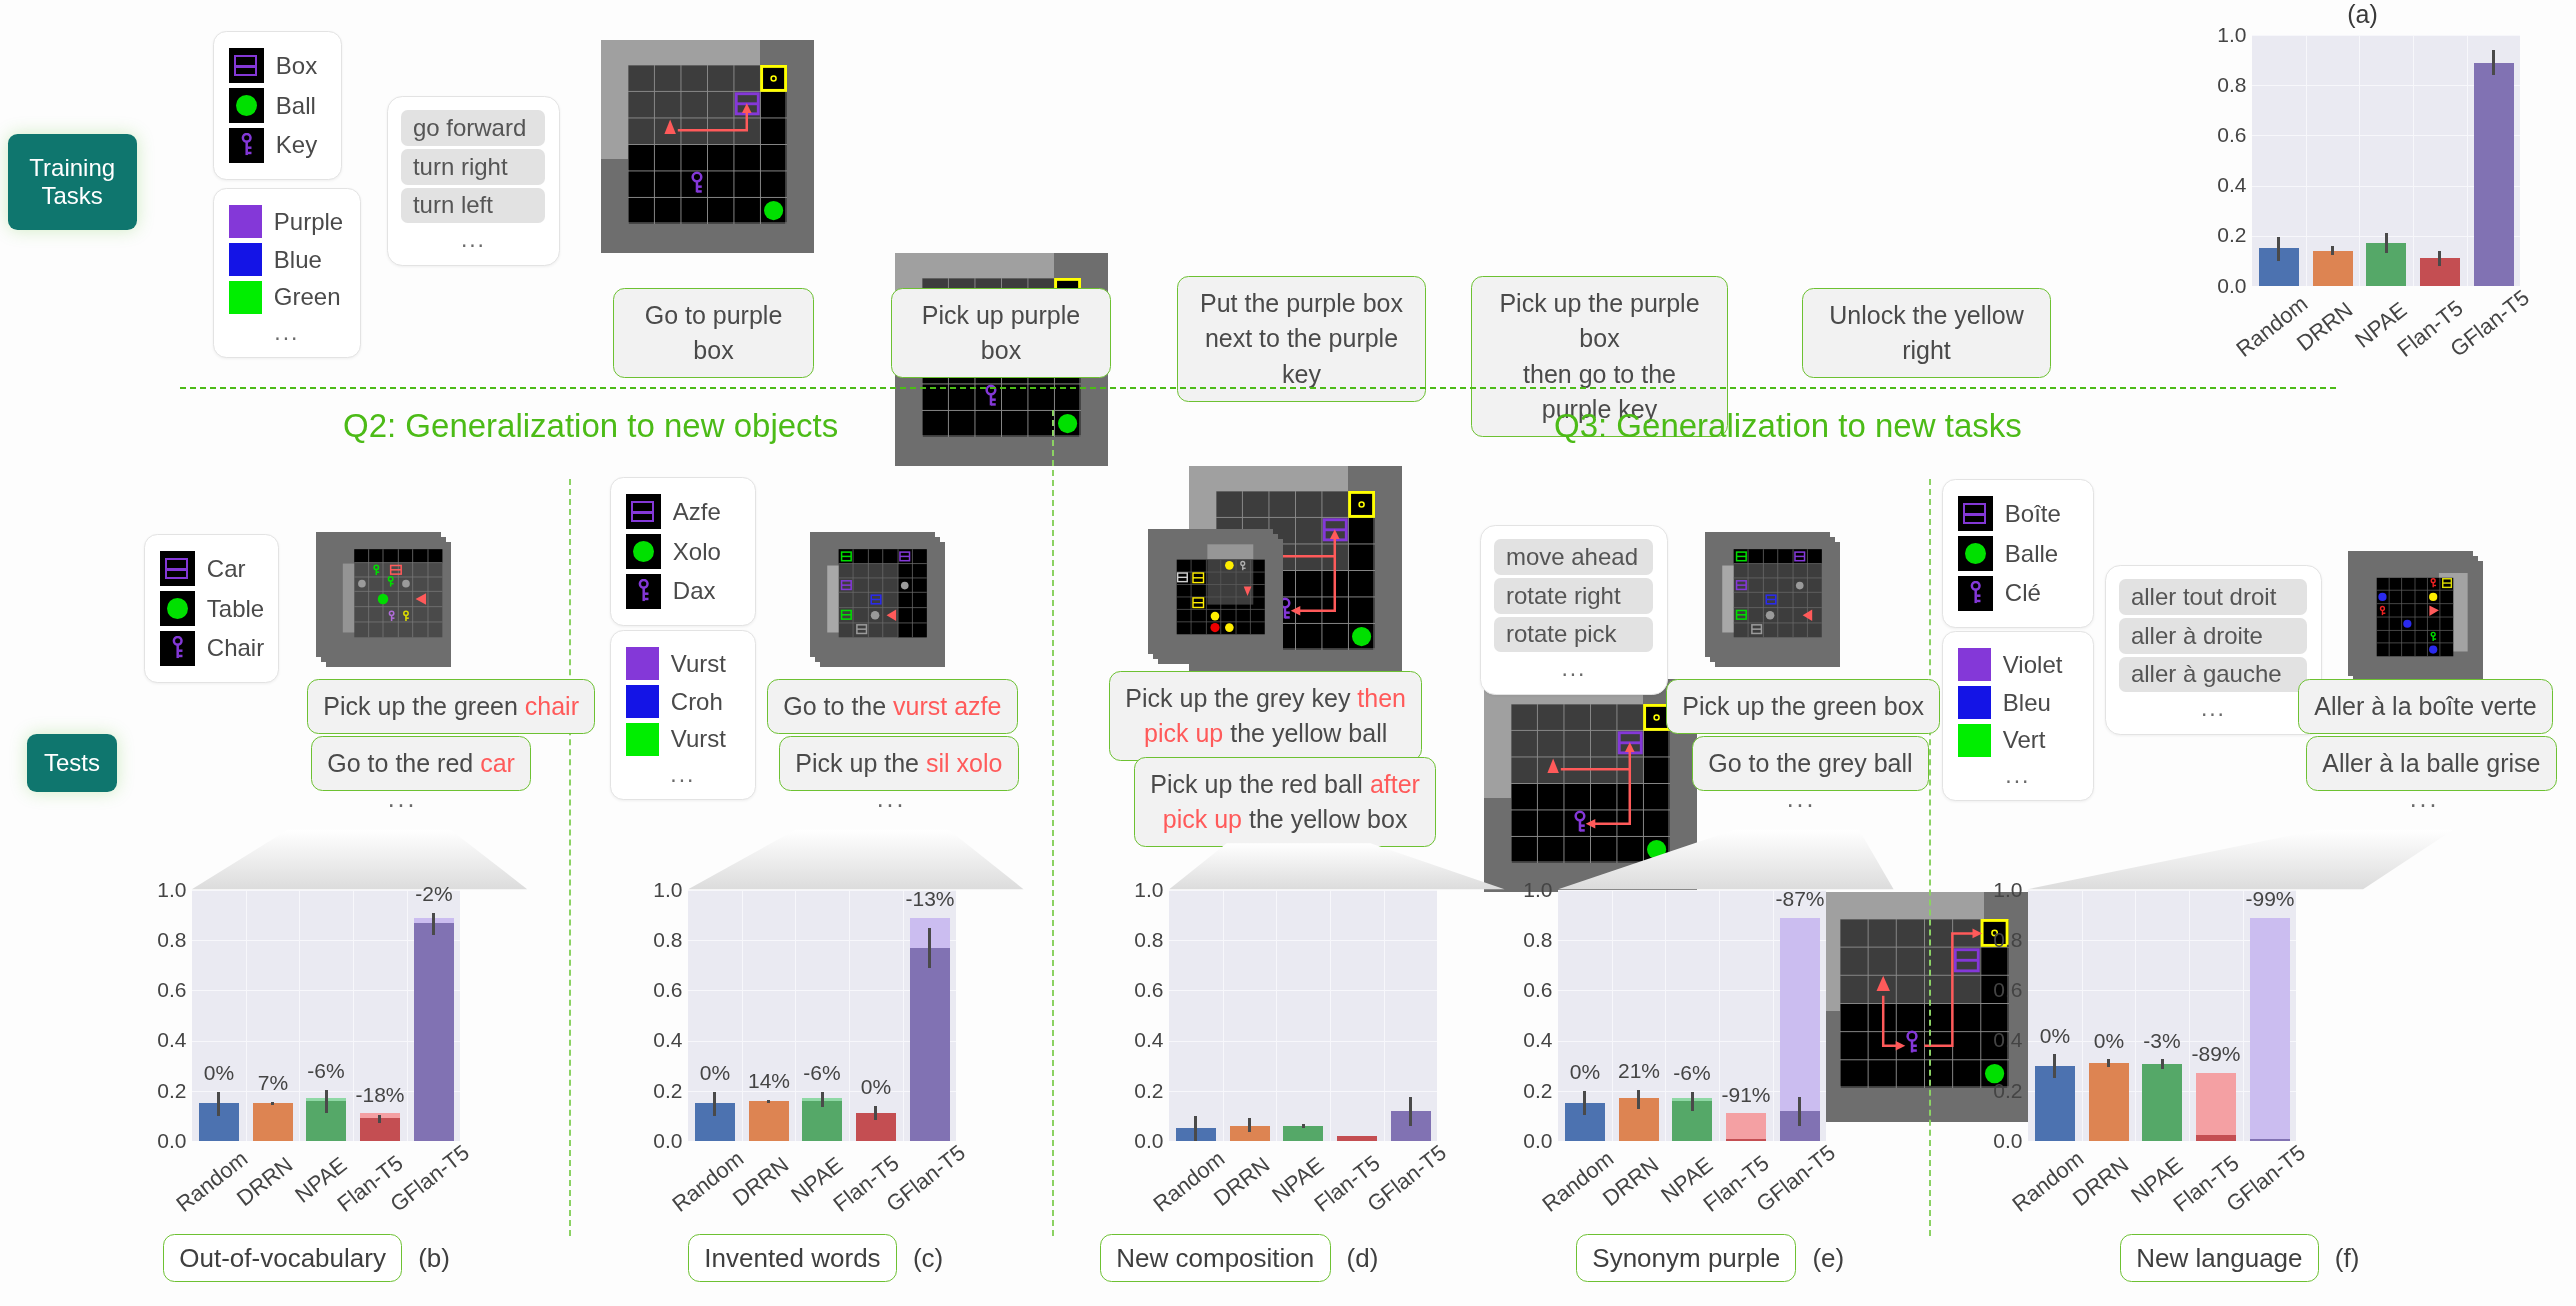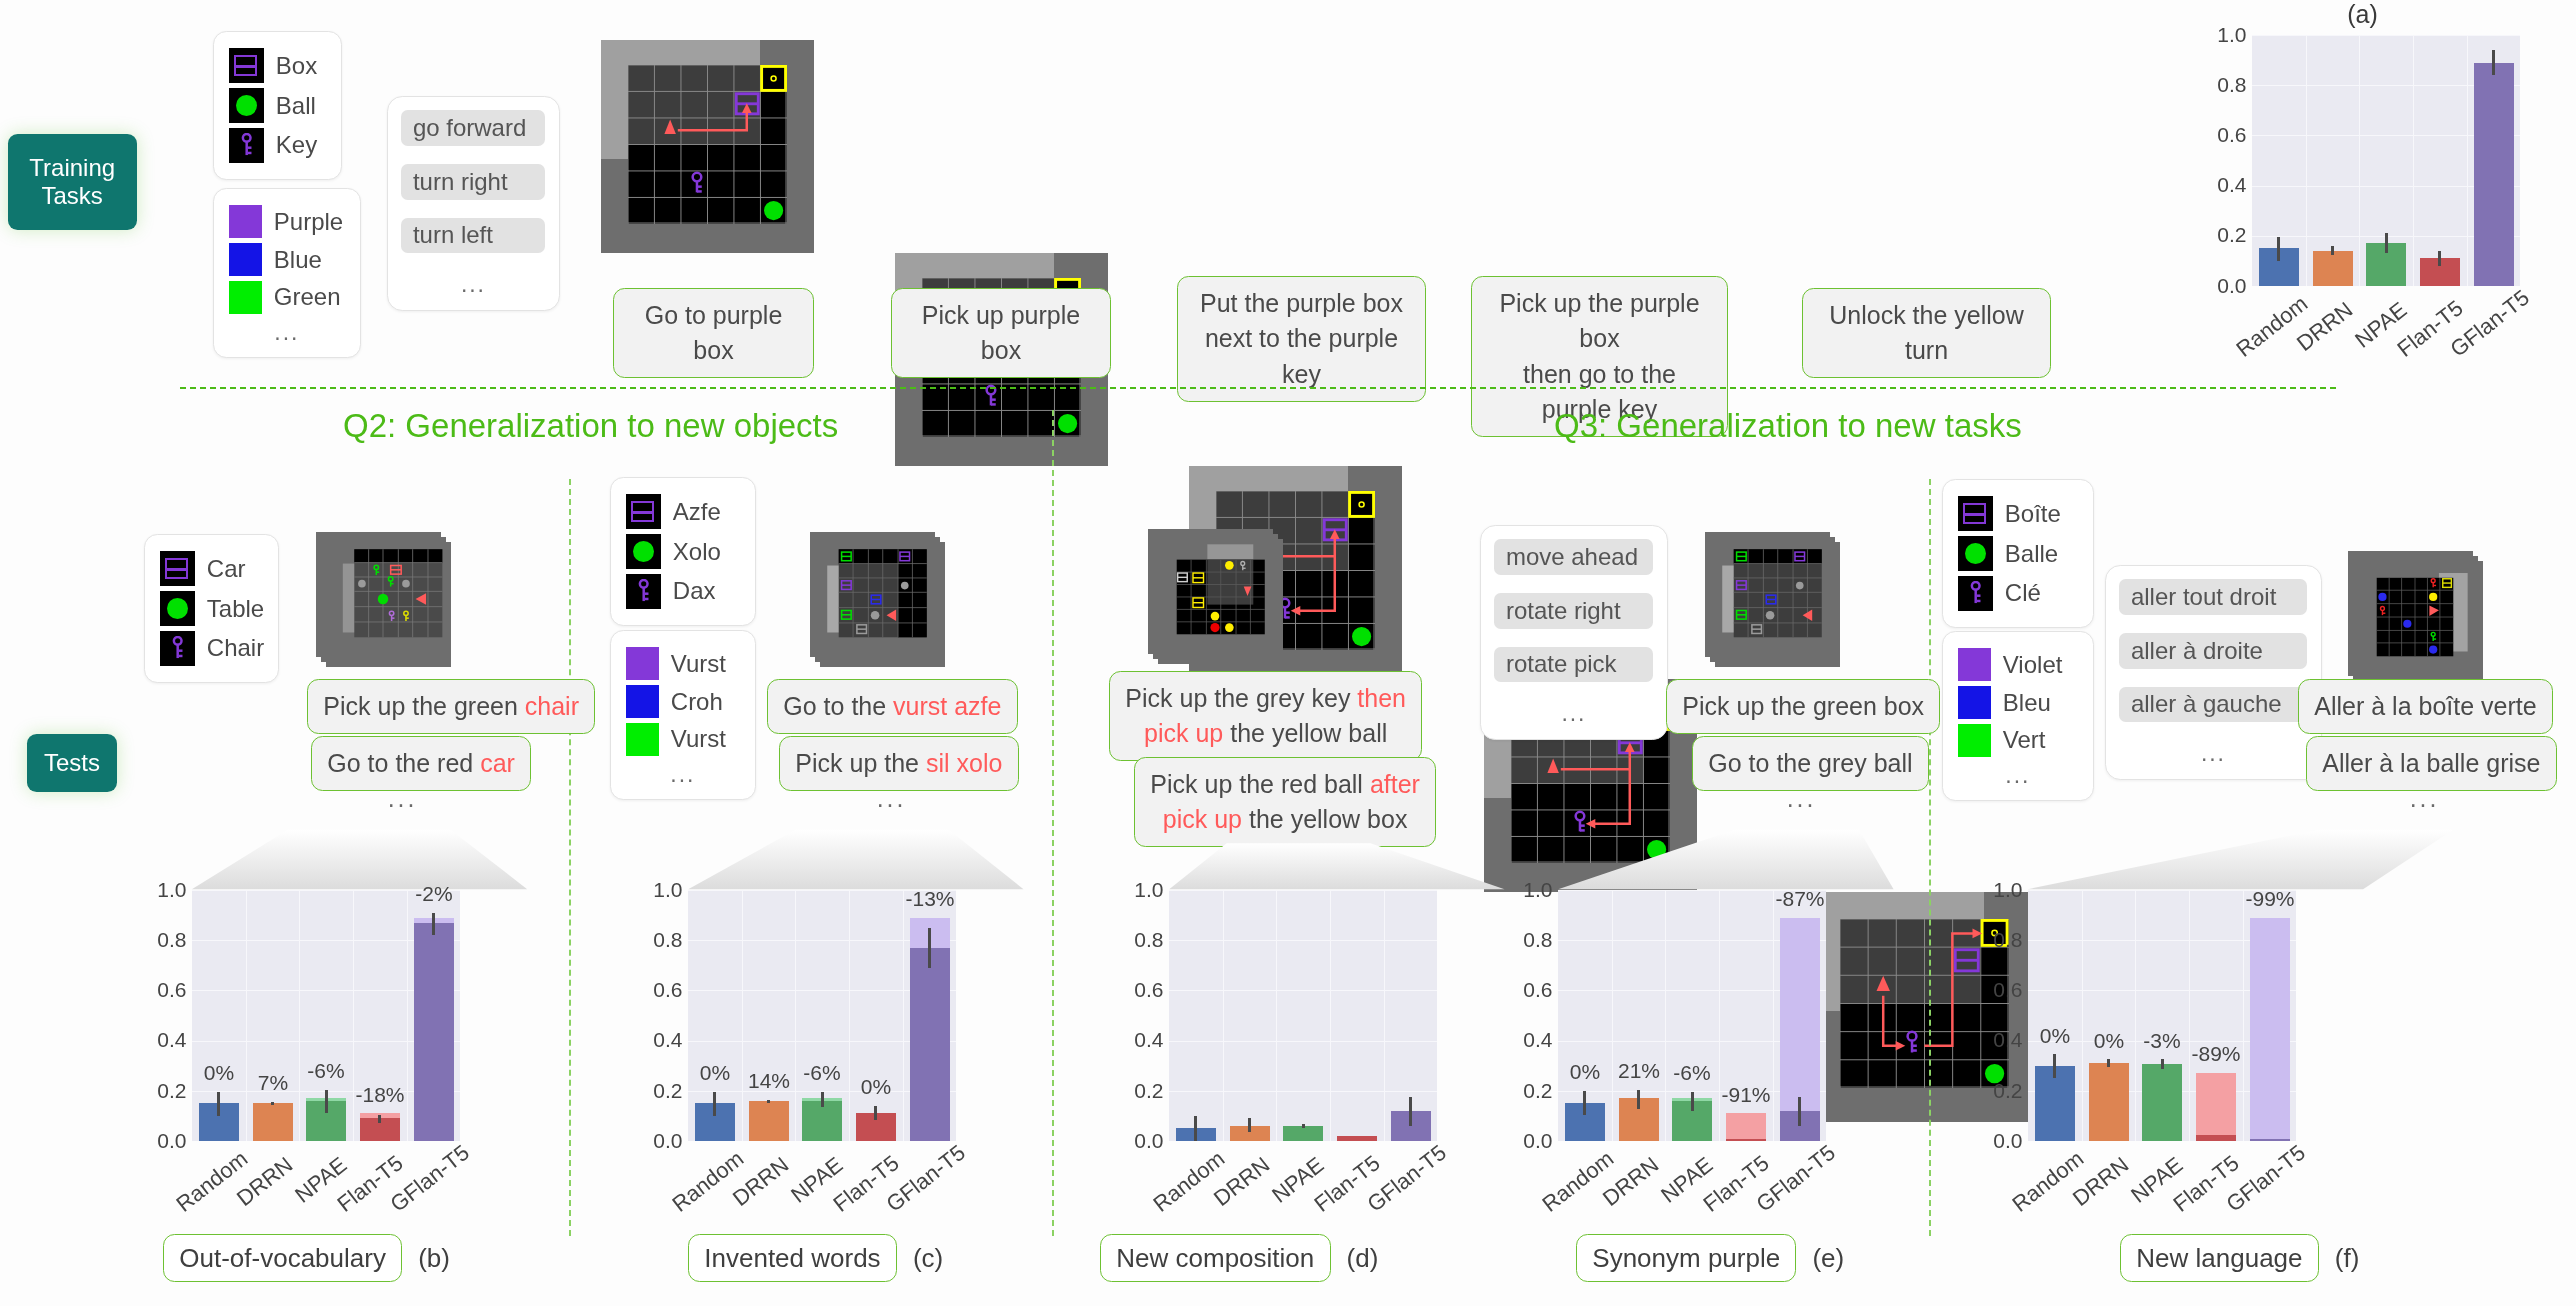--- a/index.html
+++ b/index.html
@@ -40,21 +40,21 @@
   .sw-chip{width:33px;height:33px;}
 
   
   .chip-card{
     background:#fff;border:1.4px solid #e3e3e3;border-radius:15.3px;
     padding:13.4px 13.4px 7.7px 13.4px;box-shadow:0 1px 2.9px rgba(0,0,0,.06);
     display:inline-block;
   }
   .chip{
     background:#e2e2e2;border-radius:6.7px;color:#555;
-    font-size:24px;padding:3.8px 11.5px;margin-bottom:18px;display:block;
+    font-size:24px;padding:3.8px 11.5px;margin-bottom:3px;display:block;
     white-space:nowrap;text-align:left;
   }
   .chip-dots{text-align:center;font-size:23px;color:#6a6a6a;letter-spacing:1.9px;padding-bottom:3.8px;}
 
   
   .pill{
     background:#f2f2f2;border:1.5px solid #6dc132;border-radius:11.5px;
     font-size:25px;color:#4a4a4a;padding:8.6px 15.3px;
     display:inline-block;line-height:1.42;white-space:pre-line;
   }
@@ -376,21 +376,21 @@
     <circle cx="161" cy="161" r="10" fill="#00e000"></circle>
     <g stroke="#ff5a5a" stroke-width="2.6" fill="none">
       <path d="M45,80 L45,132 L62,132"></path>
         <polygon points="68,132 58,127 58,137" fill="#ff5a5a" stroke="none"></polygon>
       <path d="M88,132 L117,132 L117,15 L140,15"></path>
         <polygon points="148,15 138,10 138,20" fill="#ff5a5a" stroke="none"></polygon>
     </g>
   </svg>
 </div>
 <div class="abs" style="left:1802px;top:288px;width:249px;text-align:center;">
-  <span class="pill">Unlock the yellow turn</span>
+  <span class="pill">Unlock the yellow right</span>
 </div>
 
 <div class="chart" id="chart-a" style="left:2185px;top:0px;width:355px;height:364px;">
   <div class="chart-title" style="top:0px;">(a)</div>
 <div class="plot" style="left: 67px; top: 35px; width: 268px; height: 251px; background: rgb(234, 234, 242);">
       <div class="gridline" style="top: 201px;"></div>
       <div class="gridline" style="top: 151px;"></div>
       <div class="gridline" style="top: 100px;"></div>
       <div class="gridline" style="top: 50px;"></div>
       <div class="gridline" style="top: 0px;"></div>

